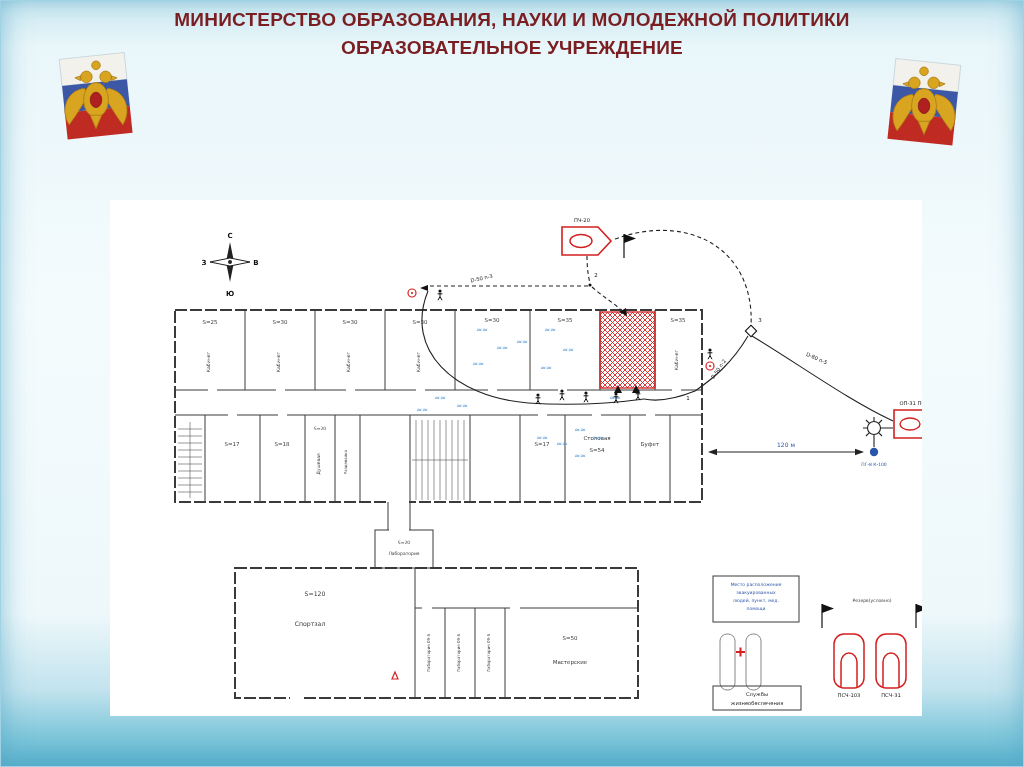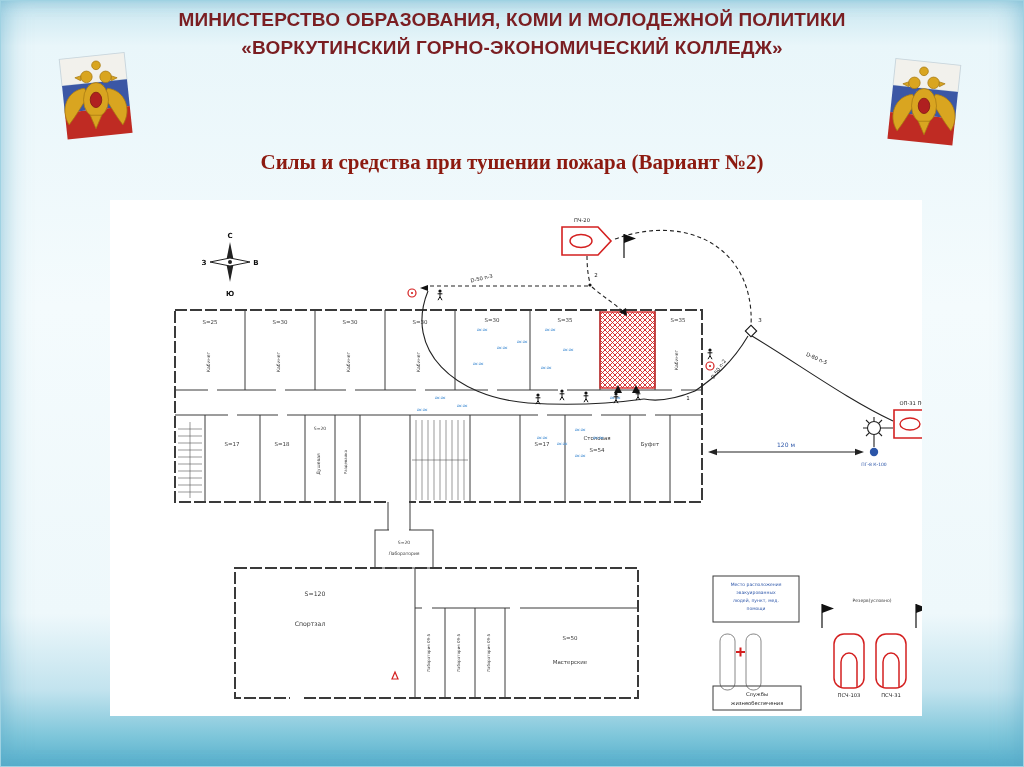--- a/index.html
+++ b/index.html
@@ -84,25 +84,24 @@
         <path d="M34,33 l-6,2 6,3 Z"></path>
         <path d="M66,33 l6,2 -6,3 Z"></path>
         <circle cx="50" cy="22" r="4.5"></circle>
         <path d="M44,74 L50,88 L56,74 Z"></path>
       </g>
       <ellipse cx="50" cy="58" rx="6" ry="8" fill="#b02020" stroke="#7c1616" stroke-width="0.8"></ellipse>
     </svg>
   </div>
 
   <div class="title">
-    <div>МИНИСТЕРСТВО ОБРАЗОВАНИЯ, КОМИ И МОЛОДЕЖНОЙ ПОЛИТИКИ</div>
-    <div>«ВОРКУТИНСКИЙ ГОРНО-ЭКОНОМИЧЕСКИЙ КОЛЛЕДЖ»</div>
+    <div>МИНИСТЕРСТВО ОБРАЗОВАНИЯ, НАУКИ И МОЛОДЕЖНОЙ ПОЛИТИКИ</div>
+    <div>ОБРАЗОВАТЕЛЬНОЕ УЧРЕЖДЕНИЕ</div>
   </div>
 
-  <div class="subtitle">Силы и средства при тушении пожара (Вариант №2)</div>
 
   <div class="plan">
     <svg viewBox="0 0 812 516" width="812" height="516">
       <defs>
         <pattern id="fire" width="5" height="5" patternUnits="userSpaceOnUse">
           <path d="M0,0 L5,5 M5,0 L0,5" stroke="#d42020" stroke-width="0.9"></path>
         </pattern>
         <g id="ff">
           <circle cx="0" cy="-4" r="1.6" fill="#111"></circle>
           <path d="M0,-2.4 L0,1.6 M-2.4,-1.2 L2.4,-1.2 M0,1.6 L-2,5.2 M0,1.6 L2,5.2" stroke="#111" stroke-width="1" fill="none"></path>

